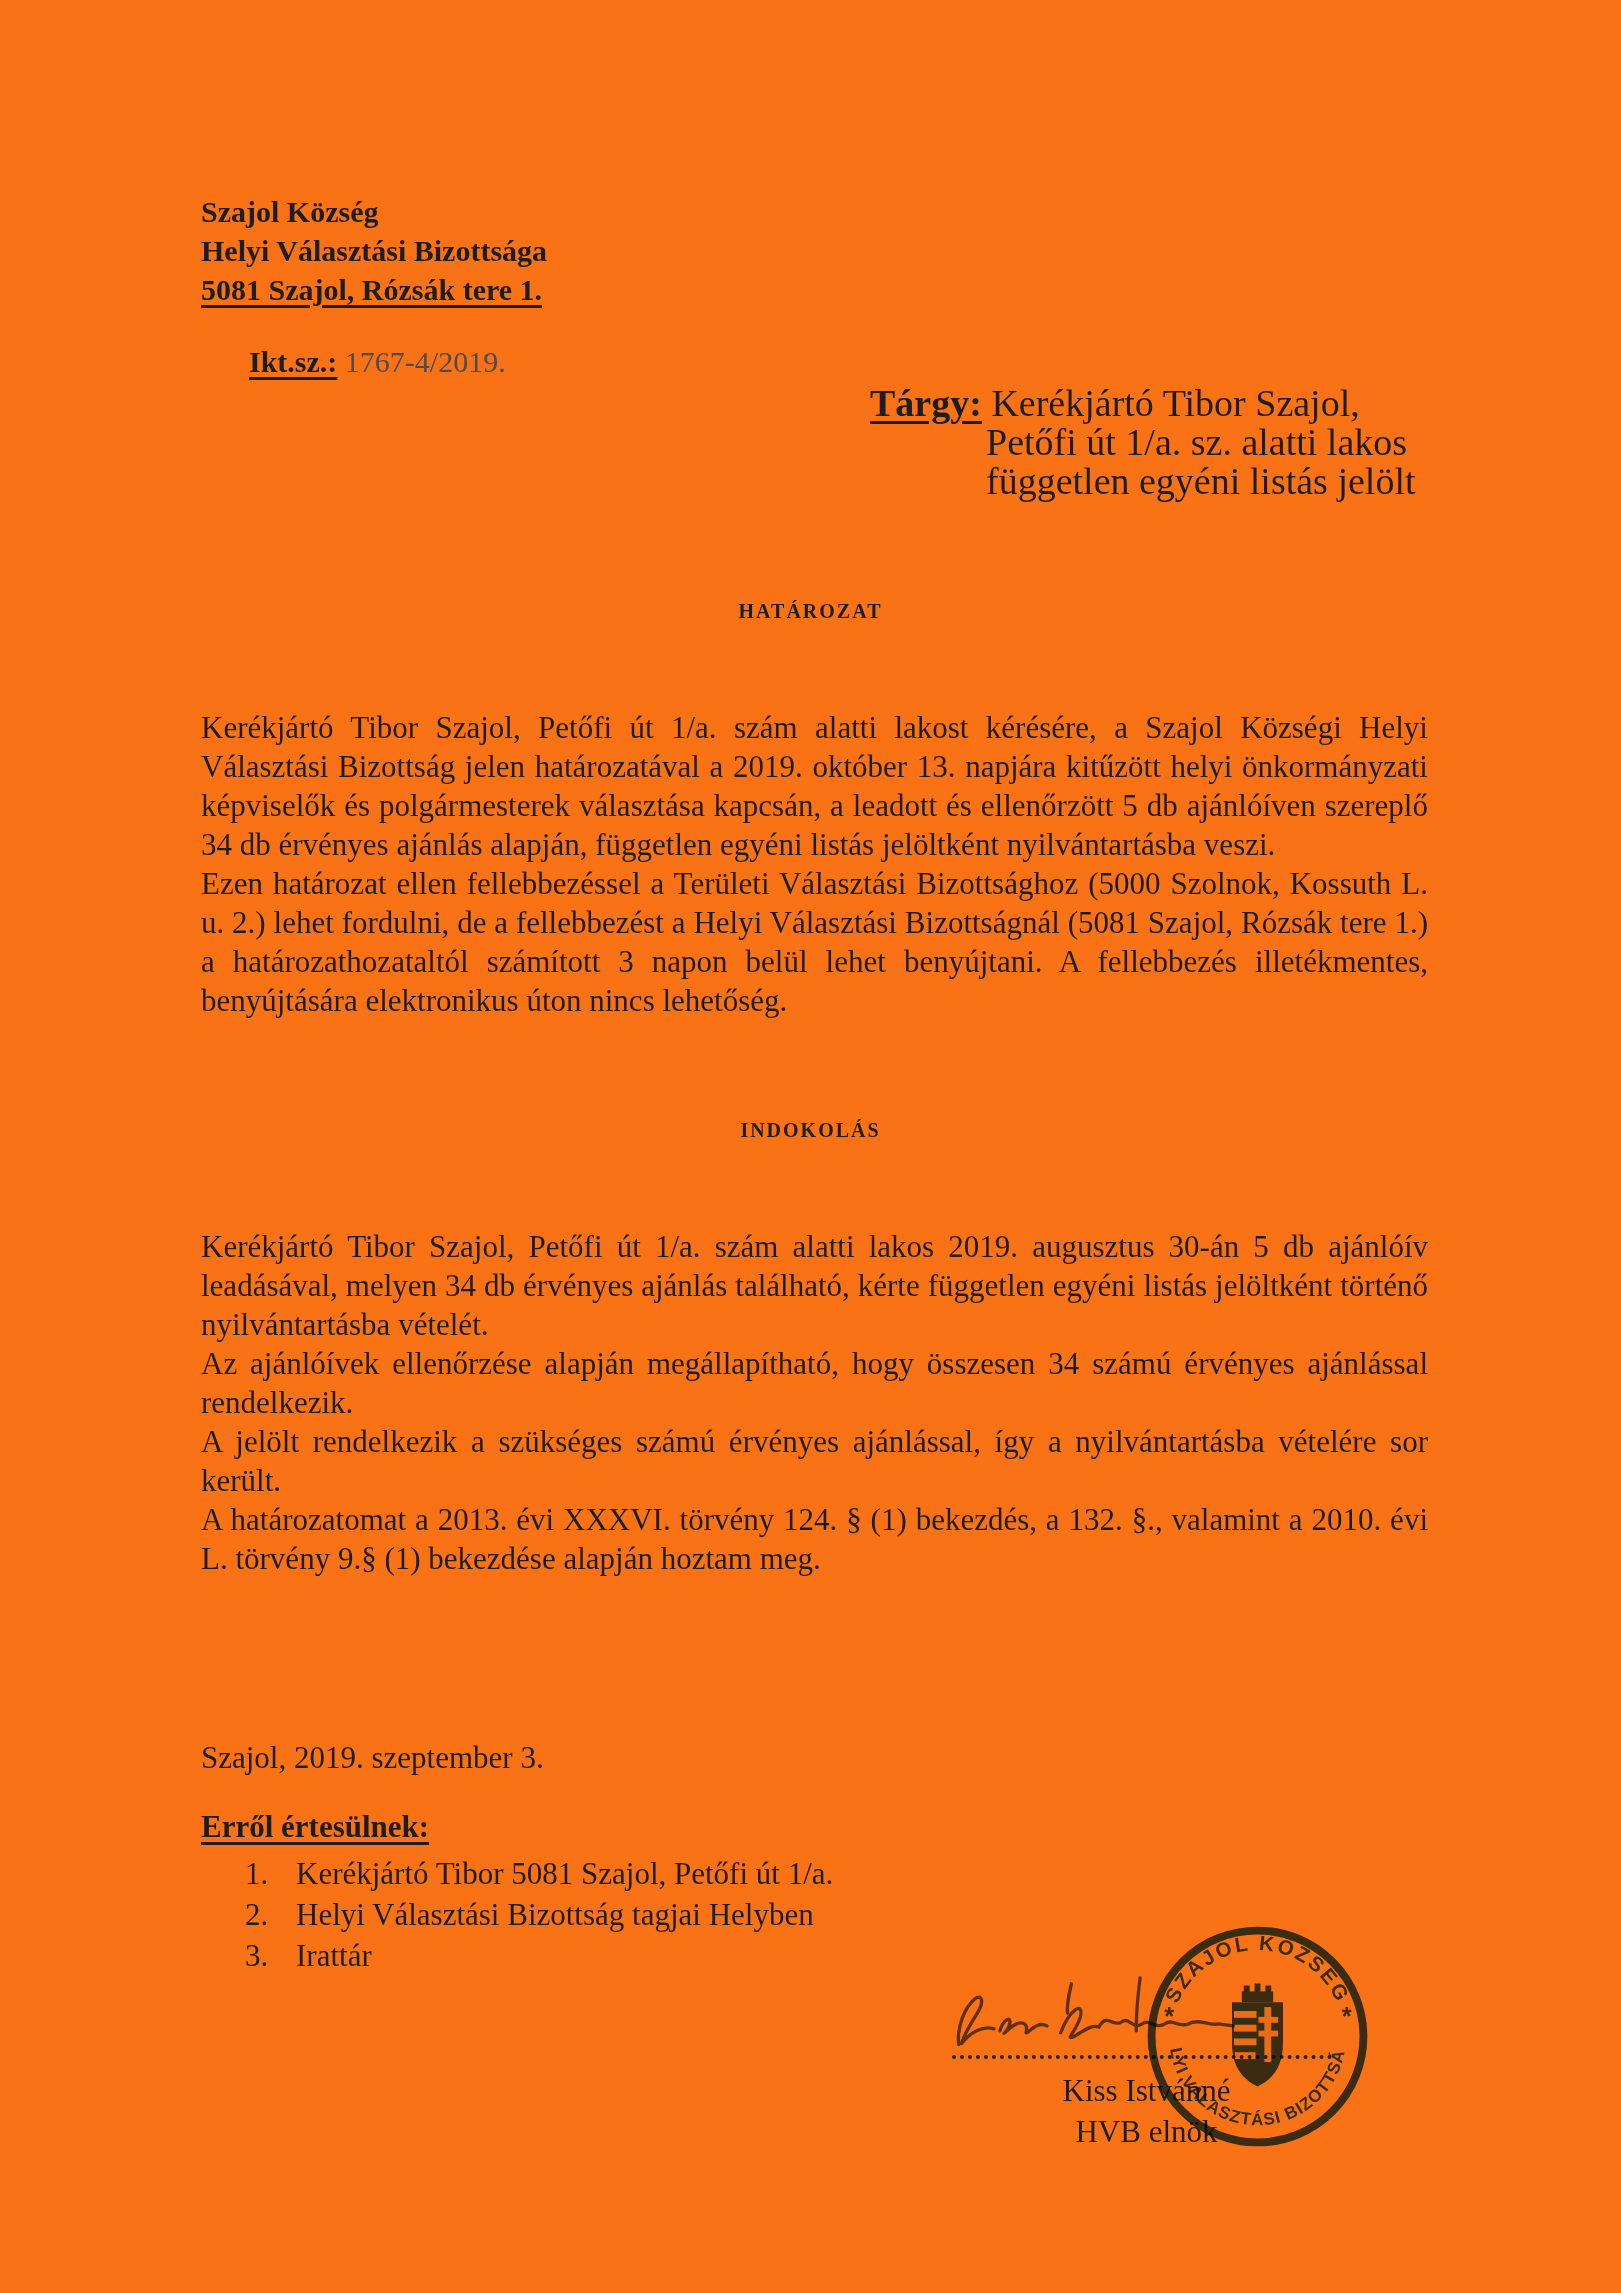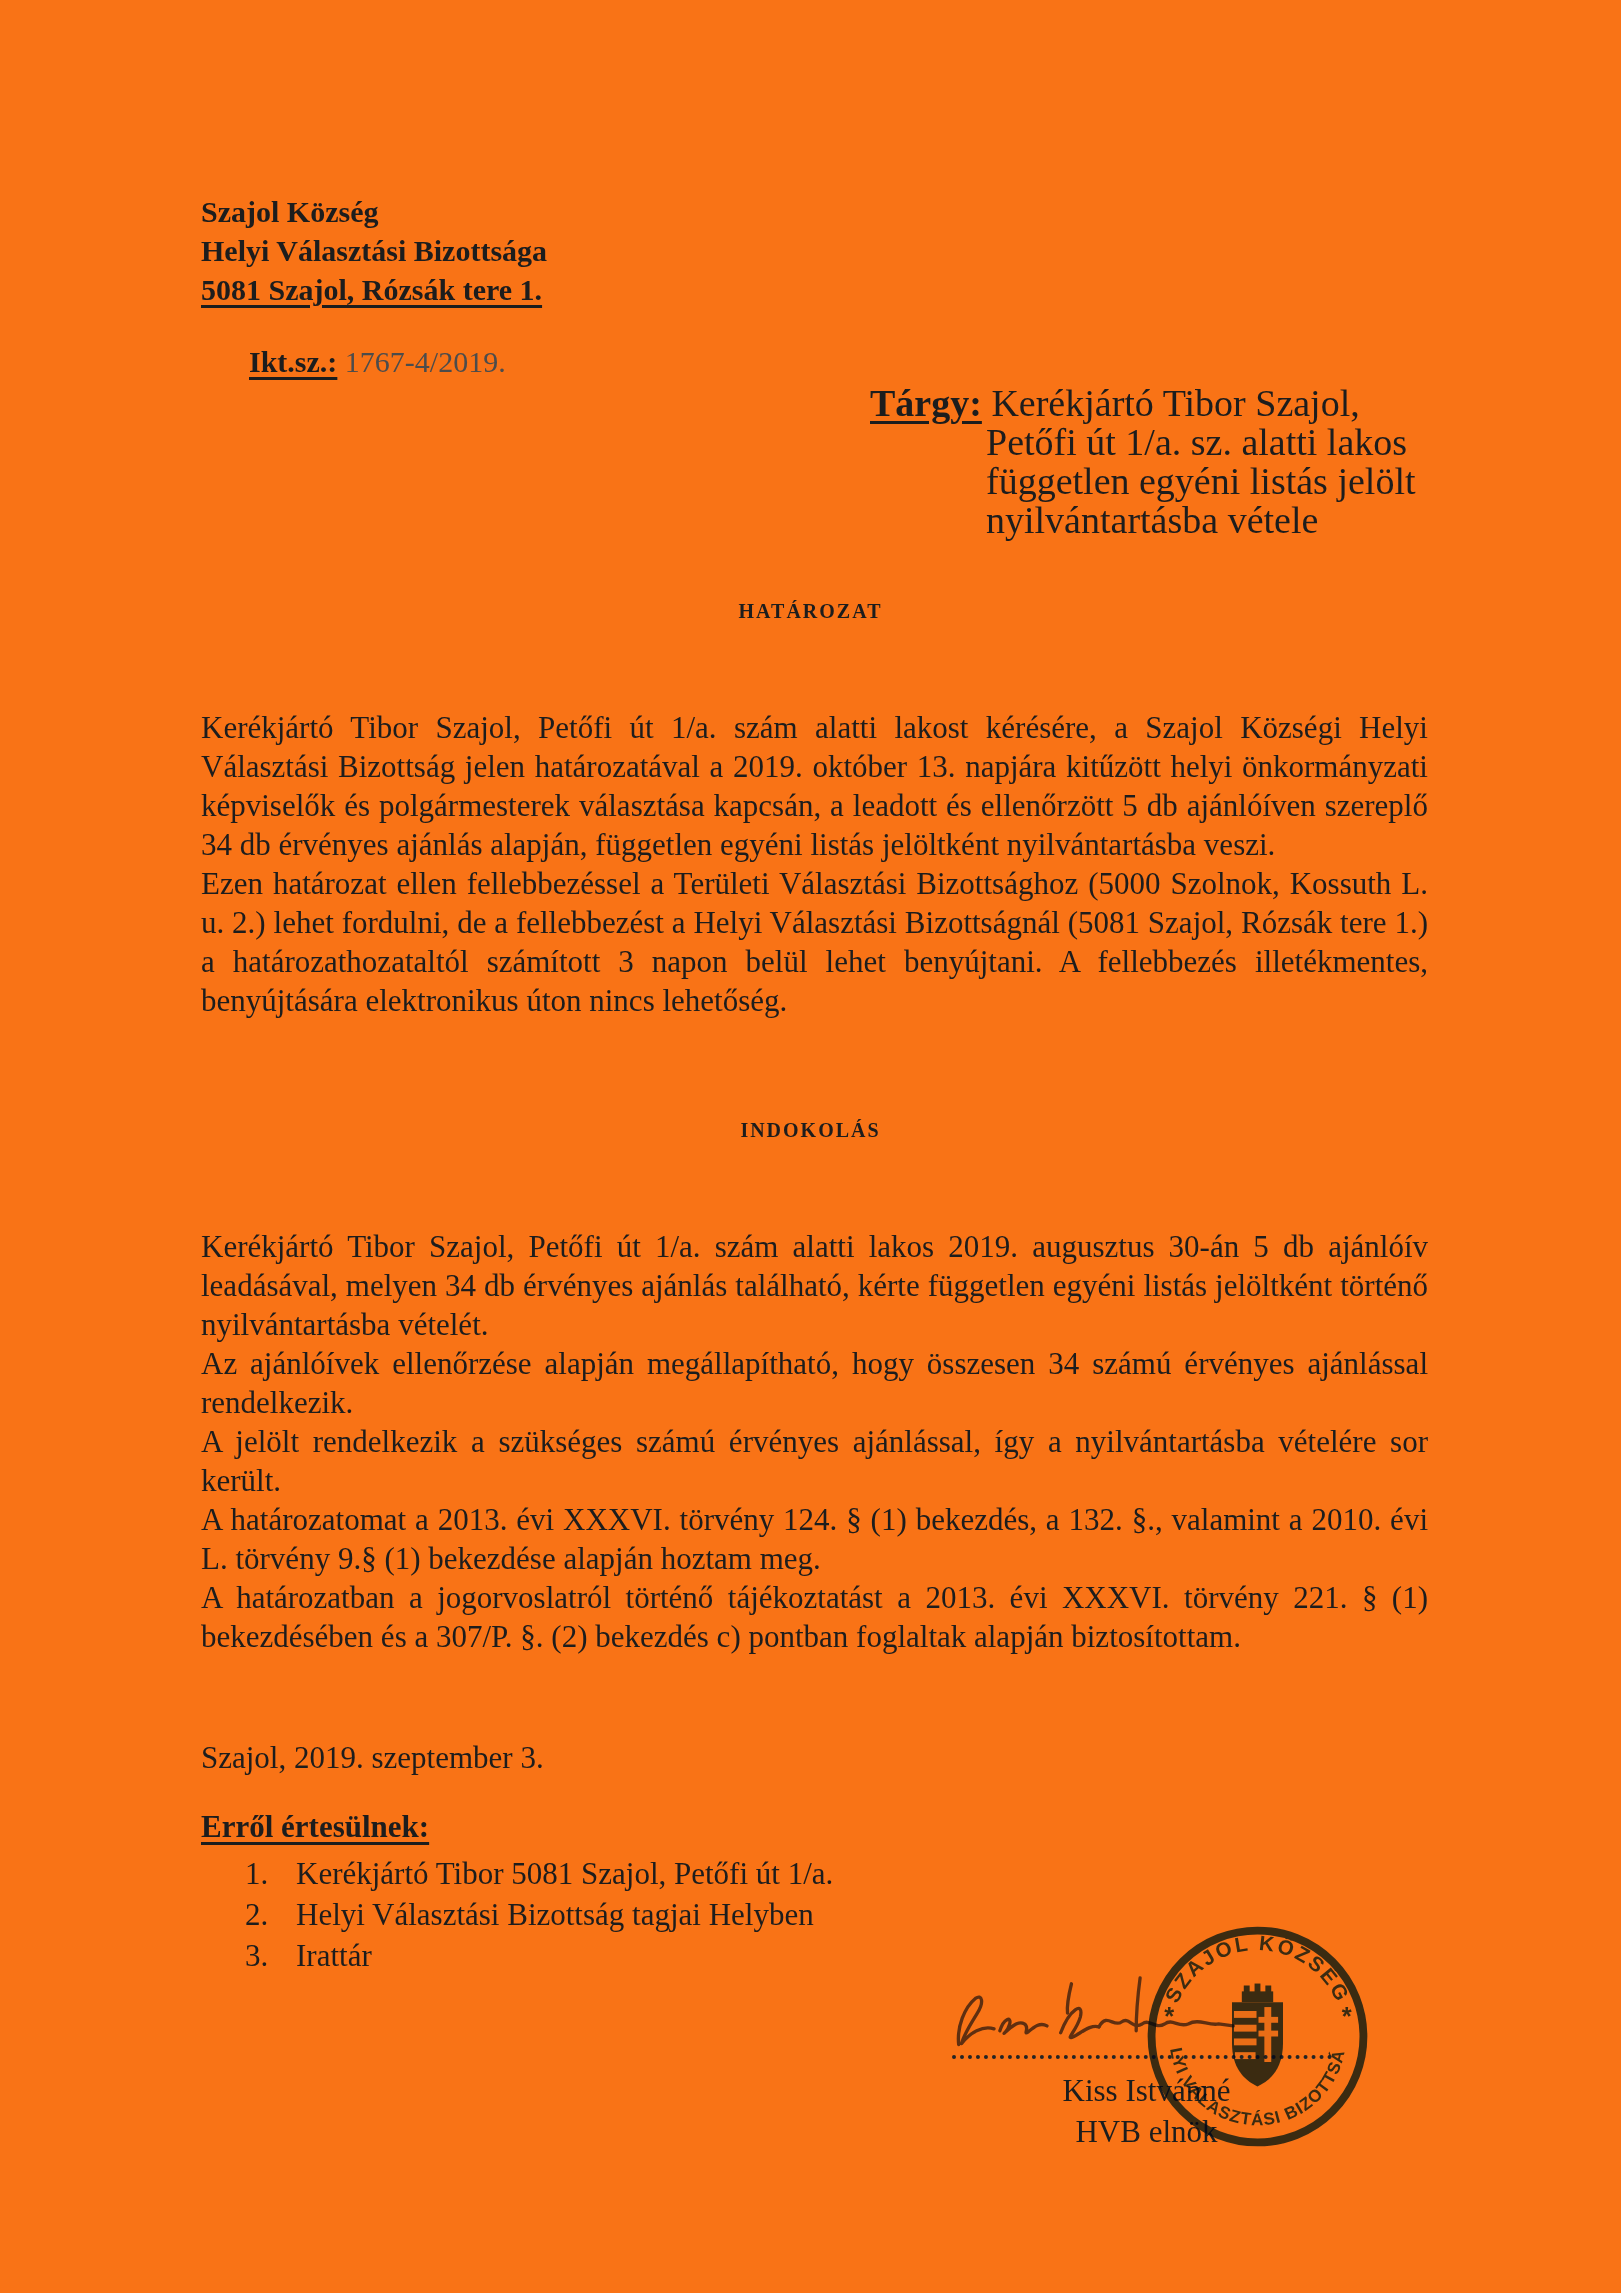--- a/index.html
+++ b/index.html
@@ -72,38 +72,36 @@
   </div>
 
   <div class="abs subject">
     <div>
       <span class="lbl">Tárgy:</span>
       <span> </span>
       <span>Kerékjártó Tibor Szajol,</span>
     </div>
     <div class="cont">Petőfi út 1/a. sz. alatti lakos</div>
     <div class="cont">független egyéni listás jelölt</div>
-    <div class="cont">nyilvántartásba vétele</div>
   </div>
 
   <div class="abs heading h1">HATÁROZAT</div>
 
   <div class="abs bodyblock decision">
     <p>Kerékjártó Tibor Szajol, Petőfi út 1/a. szám alatti lakost kérésére, a Szajol Községi Helyi Választási Bizottság jelen határozatával a 2019. október 13. napjára kitűzött helyi önkormányzati képviselők és polgármesterek választása kapcsán, a leadott és ellenőrzött 5 db ajánlóíven szereplő 34 db érvényes ajánlás alapján, független egyéni listás jelöltként nyilvántartásba veszi.</p>
     <p>Ezen határozat ellen fellebbezéssel a Területi Választási Bizottsághoz (5000 Szolnok, Kossuth L. u. 2.) lehet fordulni, de a fellebbezést a Helyi Választási Bizottságnál (5081 Szajol, Rózsák tere 1.) a határozathozataltól számított 3 napon belül lehet benyújtani. A fellebbezés illetékmentes, benyújtására elektronikus úton nincs lehetőség.</p>
   </div>
 
   <div class="abs heading h2">INDOKOLÁS</div>
 
   <div class="abs bodyblock reasoning">
     <p>Kerékjártó Tibor Szajol, Petőfi út 1/a. szám alatti lakos 2019. augusztus 30-án 5 db ajánlóív leadásával, melyen 34 db érvényes ajánlás található, kérte független egyéni listás jelöltként történő nyilvántartásba vételét.</p>
     <p>Az ajánlóívek ellenőrzése alapján megállapítható, hogy összesen 34 számú érvényes ajánlással rendelkezik.</p>
     <p>A jelölt rendelkezik a szükséges számú érvényes ajánlással, így a nyilvántartásba vételére sor került.</p>
     <p>A határozatomat a 2013. évi XXXVI. törvény 124. § (1) bekezdés, a 132. §., valamint a 2010. évi L. törvény 9.§ (1) bekezdése alapján hoztam meg.</p>
-    <p>A határozatban a jogorvoslatról történő tájékoztatást a 2013. évi XXXVI. törvény 221. § (1) bekezdésében és a 307/P. §. (2) bekezdés c) pontban foglaltak alapján biztosítottam.</p>
   </div>
 
   <div class="abs dateline">Szajol, 2019. szeptember 3.</div>
 
   <div class="abs notify">
     <div class="nhead">Erről értesülnek:</div>
     <div class="item">
       <span class="num">1.</span>
       <span>Kerékjártó Tibor 5081 Szajol, Petőfi út 1/a.</span>
     </div>

